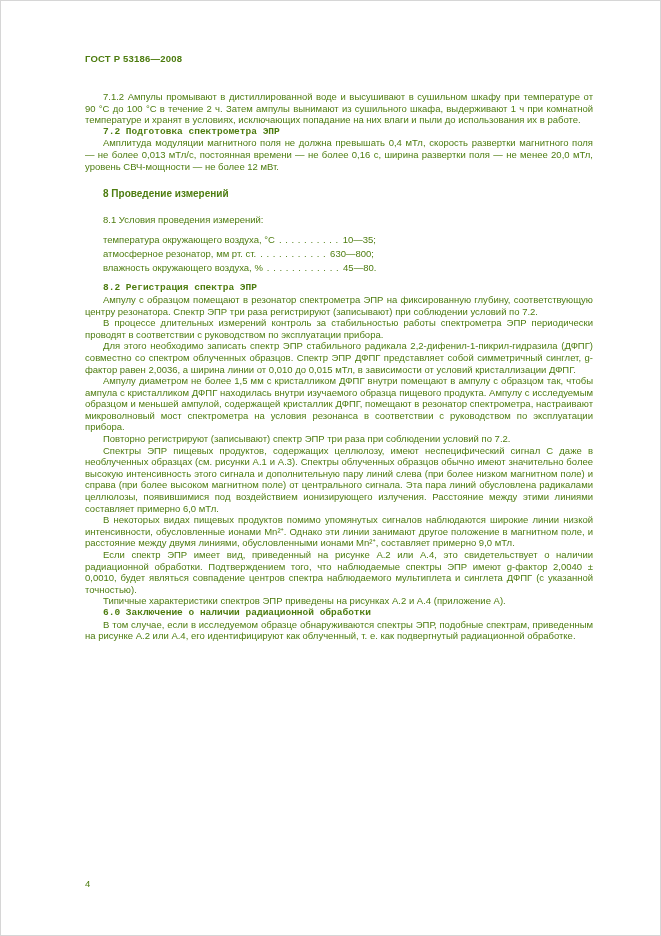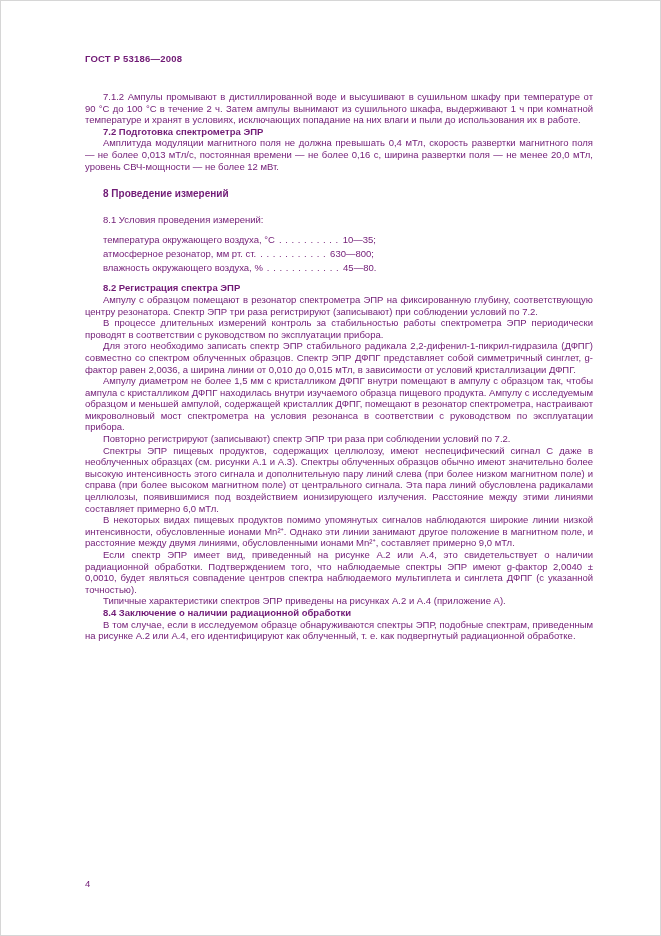--- a/index.html
+++ b/index.html
@@ -3,21 +3,21 @@
 <meta charset="utf-8">
 <style>
   * { margin: 0; padding: 0; box-sizing: border-box; }
   html, body { background: #ffffff; }
   .page {
     width: 661px;
     height: 936px;
     background: #ffffff;
     position: relative;
     font-family: "Liberation Sans", sans-serif;
-    color: #701a75;
+    color: #4d7c0f;
     overflow: hidden;
     border: 1px solid #d6d6d6;
   }
   .doc-header {
     position: absolute;
     top: 52px;
     left: 84px;
     font-size: 9.5px;
     font-weight: bold;
     letter-spacing: 0.2px;
@@ -30,20 +30,21 @@
     font-size: 9.5px;
     line-height: 11.6px;
   }
   p.body {
     text-align: justify;
     text-indent: 18px;
   }
   p.subheading {
     font-weight: bold;
     text-indent: 18px;
+    font-family: Liberation Mono, monospace;
   }
   h2.section {
     font-size: 10px;
     font-weight: bold;
     margin: 15px 0 14px 18px;
     line-height: 13px;
   }
   .conditions {
     margin: 7px 0 7px 18px;
   }
@@ -109,21 +110,21 @@
     <p class="body">Повторно регистрируют (записывают) спектр ЭПР три раза при соблюдении условий по 7.2.</p>
 
     <p class="body">Спектры ЭПР пищевых продуктов, содержащих целлюлозу, имеют неспецифический сигнал С даже в необлученных образцах (см. рисунки А.1 и А.3). Спектры облученных образцов обычно имеют значительно более высокую интенсивность этого сигнала и дополнительную пару линий слева (при более низком магнитном поле) и справа (при более высоком магнитном поле) от центрального сигнала. Эта пара линий обусловлена радикалами целлюлозы, появившимися под воздействием ионизирующего излучения. Расстояние между этими линиями составляет примерно 6,0 мТл.</p>
 
     <p class="body">В некоторых видах пищевых продуктов помимо упомянутых сигналов наблюдаются широкие линии низкой интенсивности, обусловленные ионами Mn²⁺. Однако эти линии занимают другое положение в магнитном поле, и расстояние между двумя линиями, обусловленными ионами Mn²⁺, составляет примерно 9,0 мТл.</p>
 
     <p class="body">Если спектр ЭПР имеет вид, приведенный на рисунке А.2 или А.4, это свидетельствует о наличии радиационной обработки. Подтверждением того, что наблюдаемые спектры ЭПР имеют g-фактор 2,0040 ± 0,0010, будет являться совпадение центров спектра наблюдаемого мультиплета и синглета ДФПГ (с указанной точностью).</p>
 
     <p class="body">Типичные характеристики спектров ЭПР приведены на рисунках А.2 и А.4 (приложение А).</p>
 
-    <p class="subheading">8.4  Заключение о наличии радиационной обработки</p>
+    <p class="subheading">6.0  Заключение о наличии радиационной обработки</p>
 
     <p class="body">В том случае, если в исследуемом образце обнаруживаются спектры ЭПР, подобные спектрам, приведенным на рисунке А.2 или А.4, его идентифицируют как облученный, т. е. как подвергнутый радиационной обработке.</p>
 
   </div>
 
   <div class="page-number">4</div>
 
 </div>
 
 </body></html>

